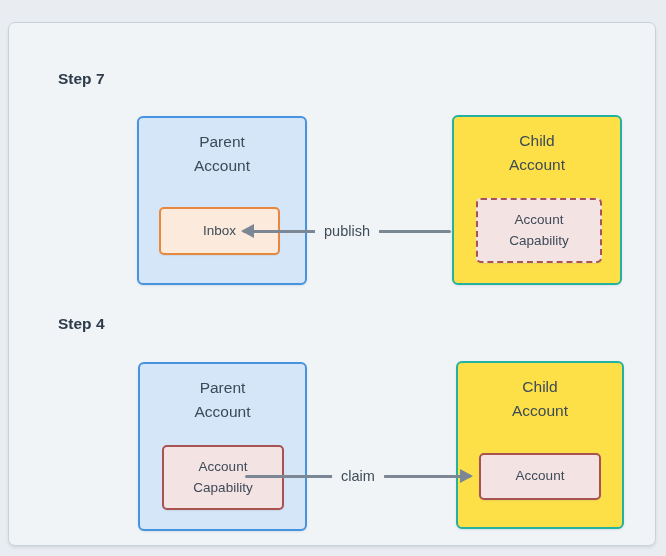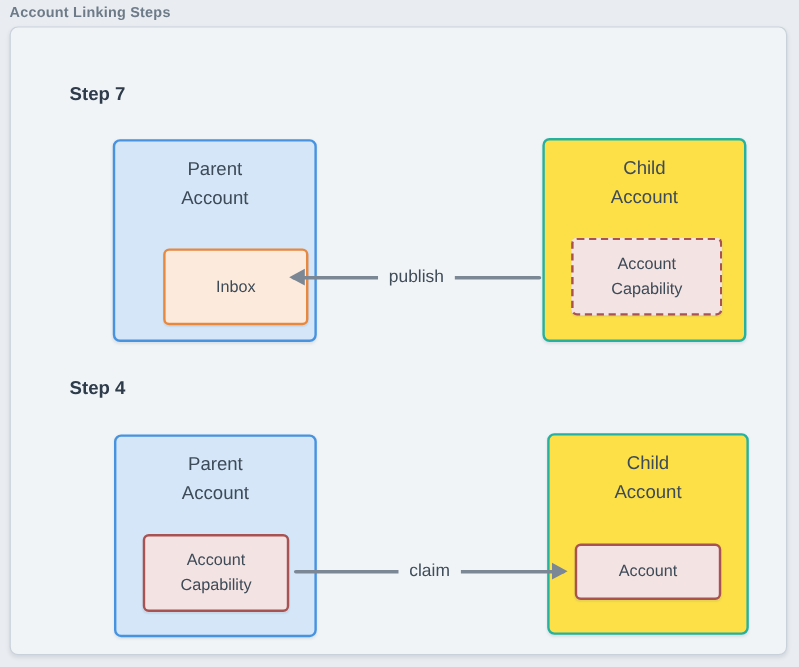--- a/index.html
+++ b/index.html
@@ -31,21 +31,21 @@
     font-size:15.5px;font-weight:bold;color:#2d3b4a;
   }
   #step1-label{left:49px;top:47px;}
   #step2-label{left:49px;top:292px;}
 
   .node{
     position:absolute;box-sizing:border-box;
     border-radius:6px;
     box-shadow:0 1px 2px rgba(100,115,130,.15);
   }
-  .node-parent{background:#d4e6f8;border:2px solid #4793e0;}
+  .node-parent{background:#d4e6f8;border:2px solid #4793e0;margin-left:43px;}
   .node-child{background:#fde047;border:2px solid #25b1a0;}
   .node-title{
     position:absolute;left:0;right:0;top:12px;
     text-align:center;
     font-size:15.5px;line-height:1.58;color:#3d4a57;
     white-space:pre-line;
   }
   #s1-parent{left:85px;top:93px;width:170px;height:169px;}
   #s1-child{left:443px;top:92px;width:170px;height:170px;}
   #s2-parent{left:86px;top:339px;width:169px;height:169px;}
@@ -56,21 +56,21 @@
     border-radius:5px;
     display:flex;align-items:center;justify-content:center;
     text-align:center;
     font-size:13.5px;line-height:1.5;color:#3d4a57;
     white-space:pre-line;
     box-shadow:0 1px 1px rgba(100,115,130,.12);
   }
   .inner-orange{background:#fcebdc;border:2px solid #e8883f;}
   .inner-red-dashed{background:#f4e3e3;border:2px dashed #a85252;}
   .inner-red{background:#f4e3e3;border:2px solid #a85252;}
-  #s1-inbox{left:40px;top:89px;width:121px;height:64px;}
+  #s1-inbox{left:20px;top:89px;width:121px;height:48px;}
   #s1-cap{left:22px;top:81px;width:126px;height:65px;}
   #s2-cap{left:22px;top:81px;width:122px;height:65px;}
   #s2-account{left:21px;top:90px;width:122px;height:47px;}
 
   .arrow{position:absolute;height:24px;}
   #arrow1{left:232px;top:196px;width:212px;}
   #arrow2{left:234px;top:441px;width:230px;}
   .arrow-line{
     position:absolute;left:2px;right:2px;top:50%;
     margin-top:-1.5px;height:3px;
@@ -89,21 +89,20 @@
     padding:0 9px;
     font-size:14.5px;color:#3f4c59;
     white-space:nowrap;
   }
 </style>
 </head>
 <body>
 
 <div class="canvas">
 
-  <div class="fieldset-title">Account Linking Steps</div>
 
   <div class="container">
 
     <div class="step-label" id="step1-label">Step 7</div>
 
     <div class="node node-parent" id="s1-parent">
       <div class="node-title">Parent
 Account</div>
       <div class="inner-box inner-orange" id="s1-inbox">Inbox</div>
     </div>

